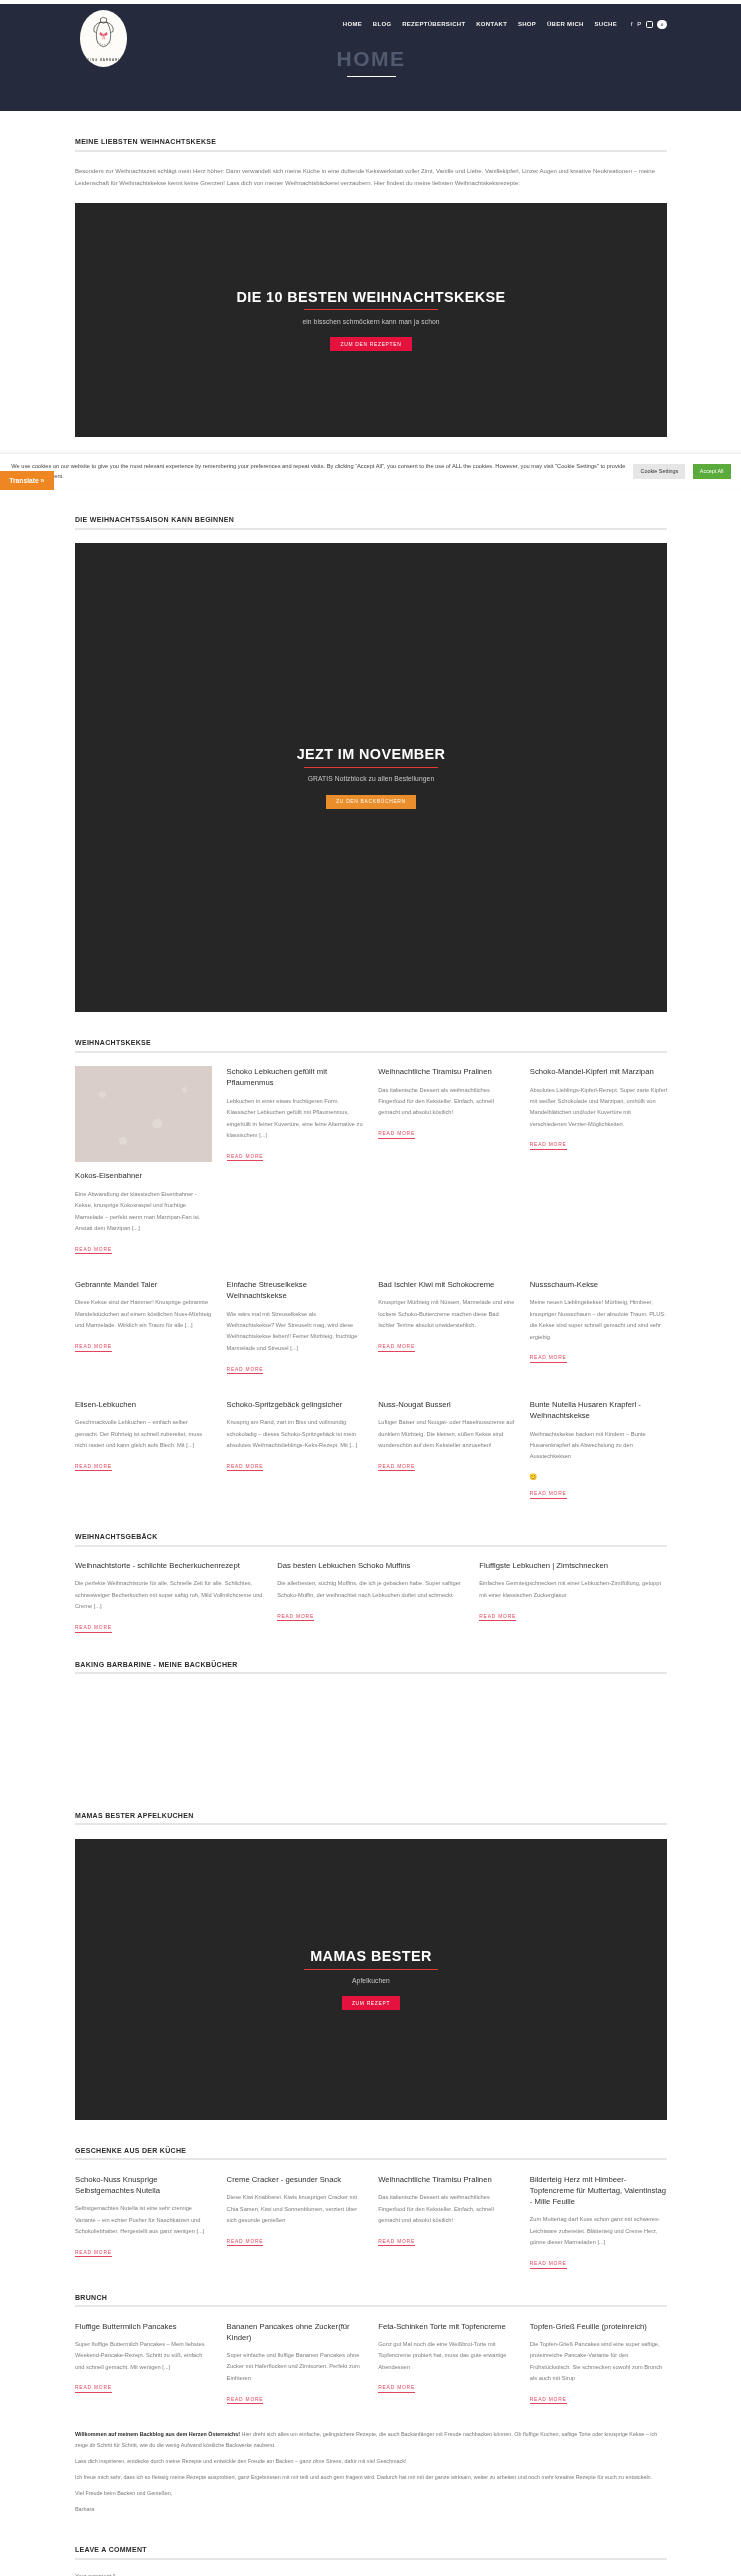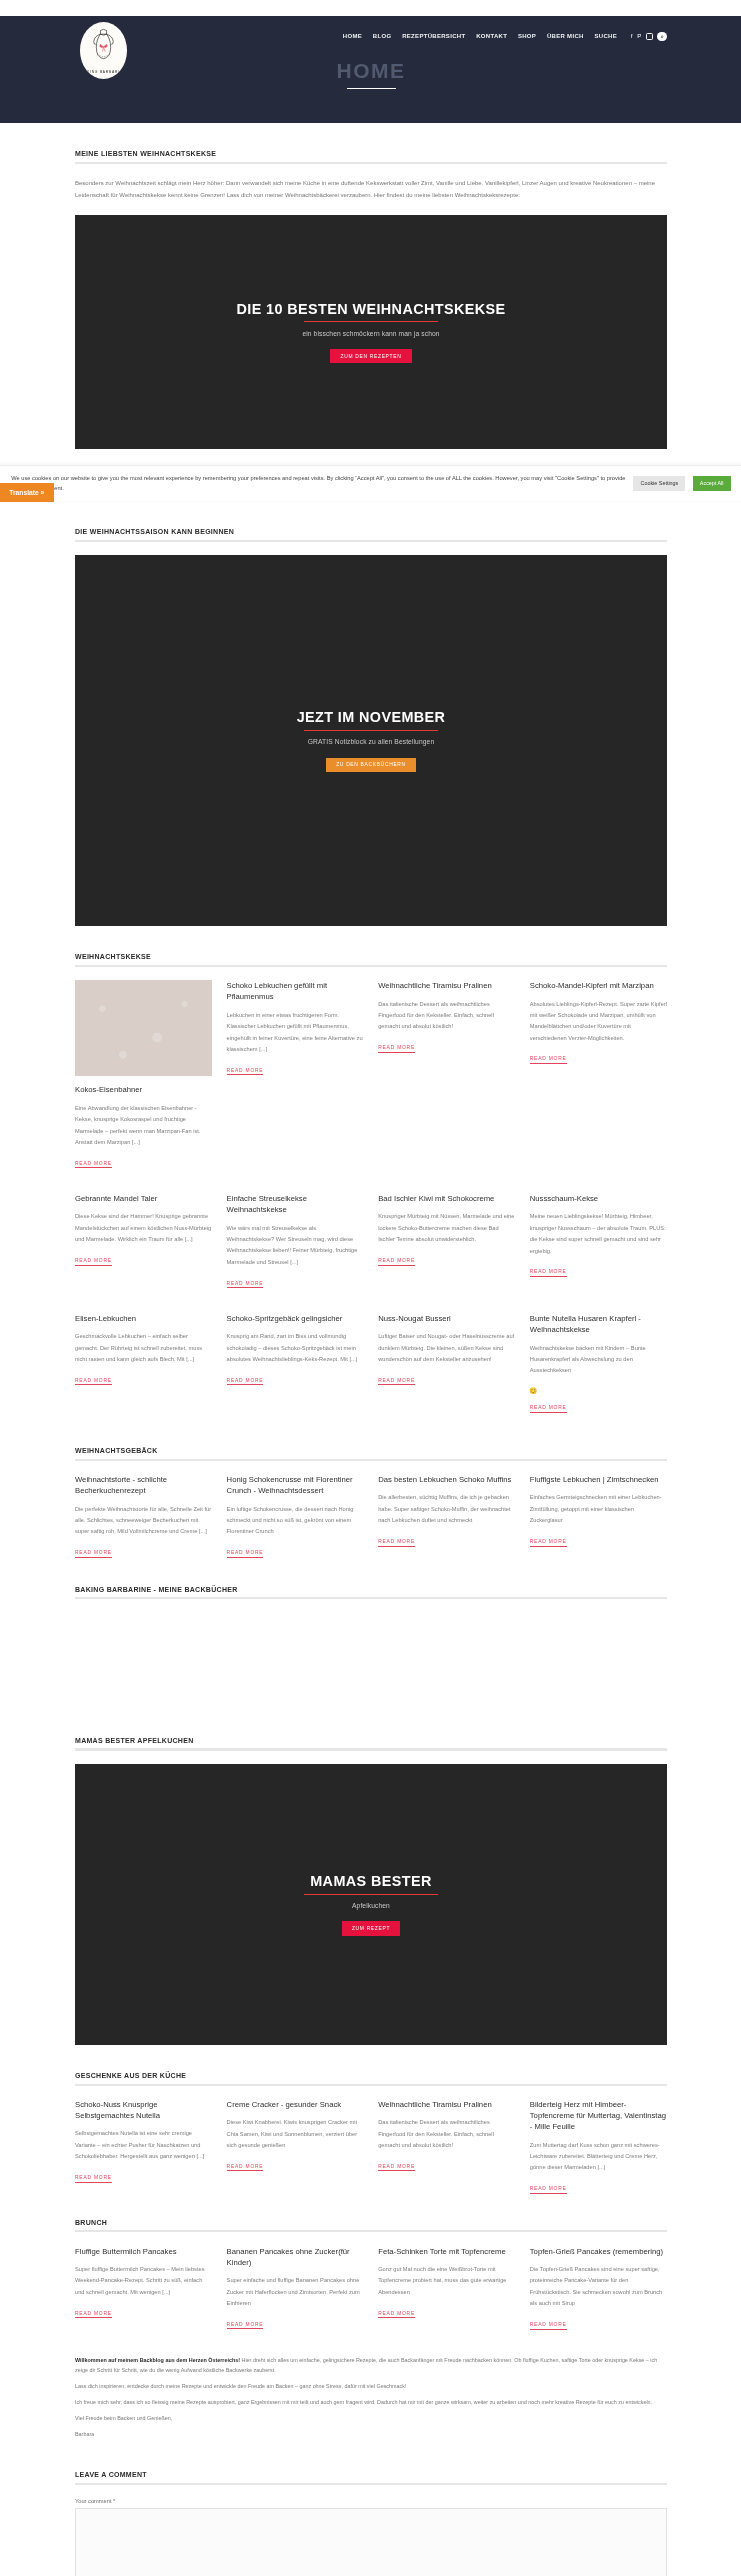--- a/index.html
+++ b/index.html
@@ -11,21 +11,21 @@
     width: 742px;
   }
   .wrap { width: 592px; margin: 0 auto; }
 
   
   .site-header {
     background: #252b3d;
     height: 107px;
     position: relative;
   }
-  .hdr-inner { width: 592px; margin: 16px auto; position: relative; height: 107px; }
+  .hdr-inner { width: 592px; margin: 4px auto; position: relative; height: 107px; }
   .logo {
     position: absolute;
     left: 5.2px; top: 6.2px;
     width: 47px; height: 57px;
     background: #fdfcf8;
     border-radius: 50%;
     display: flex; align-items: center; justify-content: center;
     overflow: hidden;
   }
   .logo svg { display:block; }
@@ -120,21 +120,21 @@
     font-size: 4.9px;
     letter-spacing: 0.7px;
     text-transform: uppercase;
     text-decoration: none;
     font-family: "Liberation Sans Narrow","Liberation Sans",sans-serif;
   }
   .btn-red { background: #e4123c; }
   .btn-orange { background: #ea8d2b; }
 
   .hero-1 { height: 234px; }
-  .hero-2 { height: 371px; }
+  .hero-2 { height: 469px; }
   .hero-3 { height: 281px; }
 
   
   .grid { display: flex; gap: 14.4px; }
   .card { flex: 1 1 0; min-width: 0; }
   .card .thumb {
     width: 100%; height: 96px;
     background: #d9cfc8;
     position: relative; overflow: hidden;
     margin-bottom: 8.2px;
@@ -396,25 +396,20 @@
     <div class="sec-title">WEIHNACHTSGEBÄCK</div>
     <div class="sec-rule"></div>
   </div>
   <div class="grid grid-block">
     <article class="card">
       <h3>Weihnachtstorte - schlichte Becherkuchenrezept</h3>
       <p>Die perfekte Weihnachtstorte für alle, Schnelle Zeit für alle. Schlichtes, schneeweiger Becherkuchen mit super saftig roh, Mild Vollmilchcreme und Creme [...]</p>
       <a class="readmore" href="#">READ MORE</a>
     </article>
     <article class="card">
-      <h3>Honig Schokencrusse mit Florentiner Crunch - Weihnachtsdessert</h3>
-      <p>Ein luftige Schokencrusse, die dessert nach Honig schmeckt und nicht so süß ist, gekrönt von einem Florentiner Crunch</p>
-      <a class="readmore" href="#">READ MORE</a>
-    </article>
-    <article class="card">
       <h3>Das besten Lebkuchen Schoko Muffins</h3>
       <p>Die allerbesten, süchtig Muffins, die ich je gebacken habe. Super saftiger Schoko-Muffin, der weihnachtet nach Lebkuchen duftet und schmeckt</p>
       <a class="readmore" href="#">READ MORE</a>
     </article>
     <article class="card">
       <h3>Fluffigste Lebkuchen | Zimtschnecken</h3>
       <p>Einfaches Germteigschnecken mit einer Lebkuchen-Zimtfüllung, getoppt mit einer klassischen Zuckerglasur</p>
       <a class="readmore" href="#">READ MORE</a>
     </article>
   </div>
@@ -485,21 +480,21 @@
       <h3>Bananen Pancakes ohne Zucker(für Kinder)</h3>
       <p>Super einfache und fluffige Bananen Pancakes ohne Zucker mit Haferflocken und Zimtsorten. Perfekt zum Einfrieren</p>
       <a class="readmore" href="#">READ MORE</a>
     </article>
     <article class="card">
       <h3>Feta-Schinken Torte mit Topfencreme</h3>
       <p>Gonz gut Mal noch die eine Weißbrot-Torte mit Topfencreme probiert hat, muss das gute erwartige Abendessen</p>
       <a class="readmore" href="#">READ MORE</a>
     </article>
     <article class="card">
-      <h3>Topfen-Grieß Pancakes (remembering)</h3>
+      <h3>Topfen-Grieß Feuille (proteinreich)</h3>
       <p>Die Topfen-Grieß Pancakes sind eine super saftige, proteinreiche Pancake-Variante für den Frühstückstisch. Sie schmecken sowohl zum Brunch als auch mit Sirup</p>
       <a class="readmore" href="#">READ MORE</a>
     </article>
   </div>
 </div>
 
 <div class="wrap closing">
   <p>
     <strong>Willkommen auf meinem Backblog aus dem Herzen Österreichs!</strong><span> Hier dreht sich alles um einfache, gelingsichere Rezepte, die auch Backanfänger mit Freude nachbacken können. Ob fluffige Kuchen, saftige Torte oder knusprige Kekse – ich zeige dir Schritt für Schritt, wie du die wenig Aufwand köstliche Backwerke zauberst.</span>
   </p>

